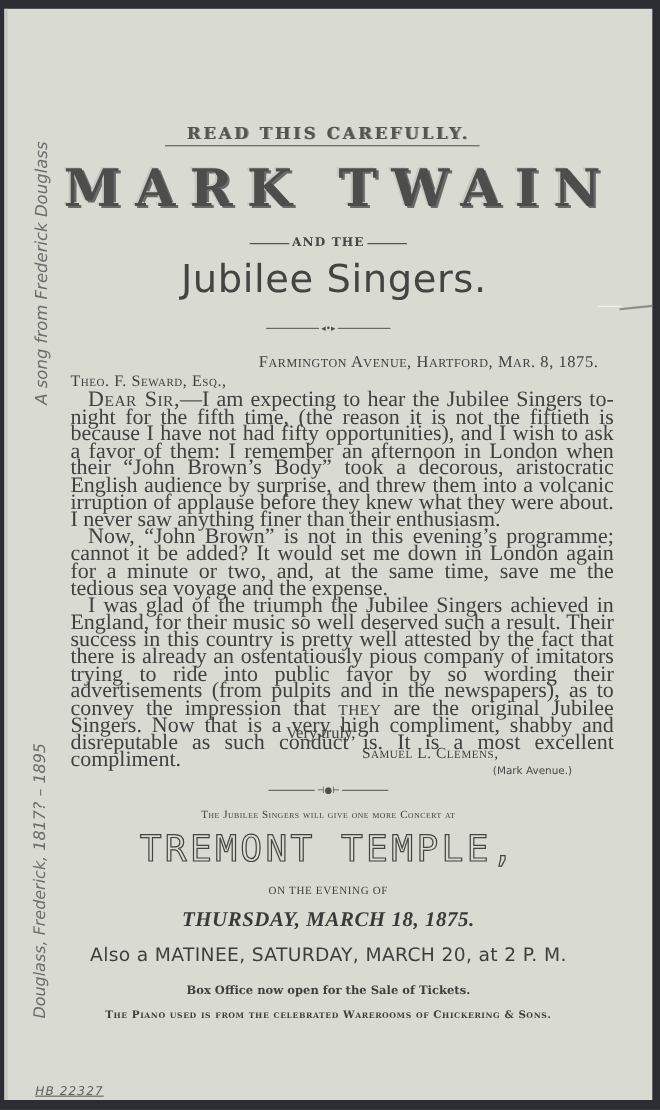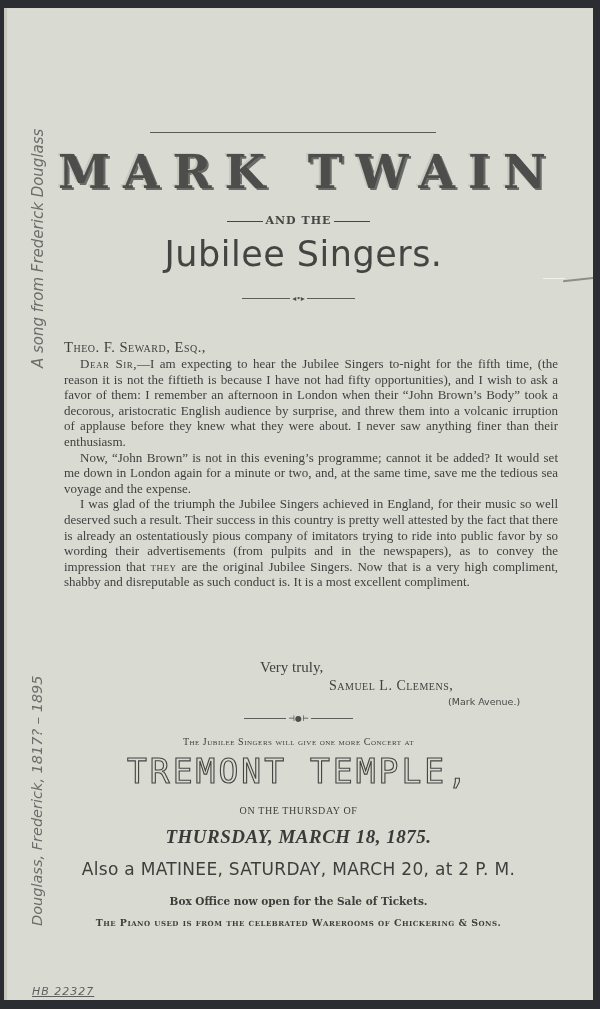--- a/index.html
+++ b/index.html
@@ -18,21 +18,21 @@
   .read-rule { position:absolute; left:146px; width:286px; top:124px; height:1px; background:#5a5b58; }
   .title { top:136px; font-family:"DejaVu Serif", serif; font-weight:900; font-size:47px; letter-spacing:13px; color:#4d4e4c;
            text-shadow: -2px -1px 0 #c7c8c0, 2px 2px 0 #6a6b68; padding-left:20px; }
   .andthe { top:206px; font-size:11px; font-weight:bold; letter-spacing:1px; color:#454643; }
   .andthe .dash { display:inline-block; width:36px; height:1px; background:#454643; vertical-align:middle; margin:0 3px; }
   .jubilee { top:226px; font-family:"DejaVu Sans", sans-serif; font-size:35px; color:#444542; letter-spacing:0.5px;padding-left:10px; }
   .orn { position:absolute; left:0; right:0; text-align:center; }
   .orn .line { display:inline-block; height:1px; background:#5d5e5b; vertical-align:middle; }
   .orn .dot { display:inline-block; font-size:8px; color:#4e4f4c; vertical-align:middle; margin:0 2px; }
 
-  .letter { position:absolute; left:60px; width:494px; font-family:"Liberation Serif", serif; font-size:13px; line-height:15.6px; color:#404140; }
+  .letter { position:absolute; left:60px; width:494px; font-family:"Liberation Serif", serif; font-size:20px; line-height:15.6px; color:#404140; }
   .sc { font-variant:small-caps; letter-spacing:0.5px; }
   .dateline { position:absolute; right:49px; top:314px; font-family:"Liberation Serif", serif; font-size:15px; color:#404140; }
   .addressee { position:absolute; left:60px; top:331px; font-family:"Liberation Serif", serif; font-size:14.6px; color:#404140; }
   .body p { margin:0; text-align:justify; text-align-last:left; text-indent:16px; }
   .close { position:absolute; left:256px; top:651px; font-size:15px; font-family:"Liberation Serif", serif; color:#404140; }
   .sig { position:absolute; left:325px; top:670px; font-size:14px; font-family:"Liberation Serif", serif; color:#404140; }
   .pen { position:absolute; left:444px; top:688px; font-size:9.5px; font-family:"DejaVu Sans", sans-serif; color:#484946; }
 
   .announce { top:728px; font-family:"Liberation Serif", serif; font-size:10px; color:#3e3f3d; }
   .tremont { top:744px; font-family:"DejaVu Sans Mono", monospace; font-size:33px; letter-spacing:3px; color:transparent;
@@ -49,53 +49,55 @@
   .hand3 { position:absolute; left:28px; top:977px; font-family:"DejaVu Sans", sans-serif; font-size:11px; font-style:italic; color:#5e5f5c; letter-spacing:1px;text-decoration:underline; }
 </style>
 </head>
 <body>
 
 <div class="paper">
   <div class="leftedge"></div>
   <div class="tear"></div>
   <div class="tear2"></div>
 
+  <div class="center read">READ THIS CAREFULLY.</div>
   <div class="read-rule"></div>
 
   <div class="center title">MARK TWAIN</div>
 
   <div class="center andthe">
     <span class="dash"></span><span>AND THE</span><span class="dash"></span>
   </div>
 
   <div class="center jubilee">Jubilee Singers.</div>
 
   <div class="orn" style="top:280px;">
     <span class="line" style="width:48px;"></span><span class="dot">◂•▸</span><span class="line" style="width:48px;"></span>
   </div>
 
+  <div class="dateline sc">Farmington Avenue, Hartford, Mar. 8, 1875.</div>
   <div class="addressee sc">Theo. F. Seward, Esq.,</div>
 
   <div class="letter body" style="top:348px;">
     <p><span class="sc">Dear Sir,</span><span>—I am expecting to hear the Jubilee Singers to-night for the fifth time, (the reason it is not the fiftieth is because I have not had fifty opportunities), and I wish to ask a favor of them: I remember an afternoon in London when their “John Brown’s Body” took a decorous, aristocratic English audience by surprise, and threw them into a volcanic irruption of applause before they knew what they were about. I never saw anything finer than their enthusiasm.</span></p>
     <p><span>Now, “John Brown” is not in this evening’s programme; cannot it be added? It would set me down in London again for a minute or two, and, at the same time, save me the tedious sea voyage and the expense.</span></p>
     <p><span>I was glad of the triumph the Jubilee Singers achieved in England, for their music so well deserved such a result. Their success in this country is pretty well attested by the fact that there is already an ostentatiously pious company of imitators trying to ride into public favor by so wording their advertisements (from pulpits and in the newspapers), as to convey the impression that </span><span class="sc">they</span><span> are the original Jubilee Singers. Now that is a very high compliment, shabby and disreputable as such conduct is. It is a most excellent compliment.</span></p>
   </div>
 
   <div class="close">Very truly,</div>
   <div class="sig sc">Samuel L. Clemens,</div>
   <div class="pen">(Mark Avenue.)</div>
 
   <div class="orn" style="top:700px;">
     <span class="line" style="width:42px;"></span><span class="dot">⊣●⊢</span><span class="line" style="width:42px;"></span>
   </div>
 
   <div class="center announce sc">The Jubilee Singers will give one more Concert at</div>
   <div class="center tremont">TREMONT TEMPLE,</div>
-  <div class="center evening">ON THE THURSDAY OF</div>
+  <div class="center evening">ON THE EVENING OF</div>
   <div class="center thursday">THURSDAY, MARCH 18, 1875.</div>
   <div class="center matinee">Also a MATINEE, SATURDAY, MARCH 20, at 2 P. M.</div>
   <div class="center boxoffice">Box Office now open for the Sale of Tickets.</div>
   <div class="center piano sc">The Piano used is from the celebrated Warerooms of Chickering &amp; Sons.</div>
 
   <div class="hand hand1">A song from Frederick Douglass</div>
   <div class="hand hand2">Douglass, Frederick, 1817? – 1895</div>
   <div class="hand3">HB 22327</div>
 </div>
 

